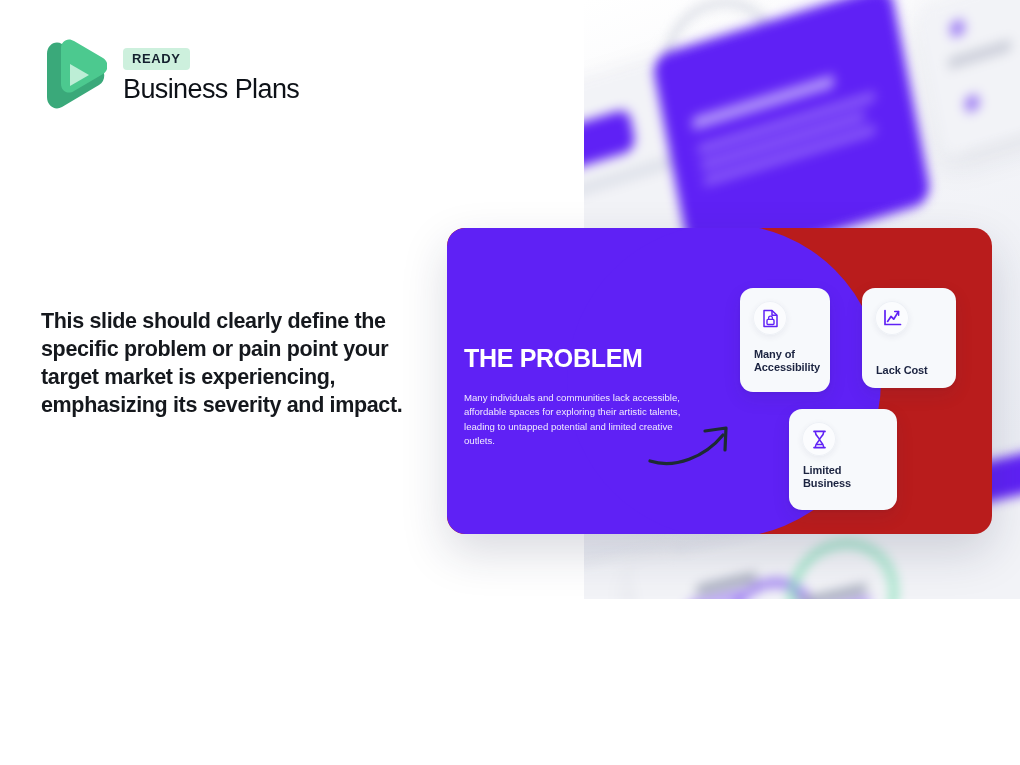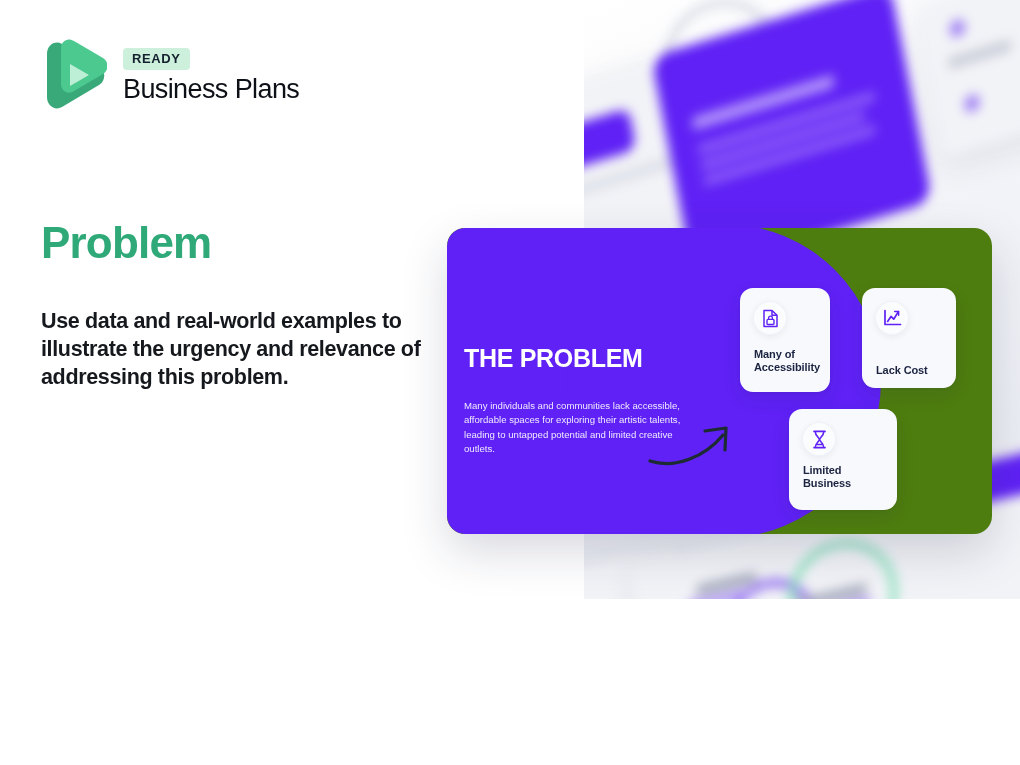--- a/index.html
+++ b/index.html
@@ -67,39 +67,39 @@
   .body-block { position:absolute; left:41px; top:307px; width:380px; }
   .body-para {
     font-size:21.5px; font-weight:700; line-height:1.31; color:#15181d;
     letter-spacing:-.35px;
   }
   .body-para + .body-para { margin-top:29px; }
 
   
   .fg-card {
     position:absolute; left:447px; top:228px; width:545px; height:306px;
-    background:#4d7c0f; border-radius:18px;
+    background:#b91c1c; border-radius:18px;
     box-shadow:0 18px 46px rgba(30,35,70,.17);
     overflow:hidden;
   }
   .purple-shape {
     position:absolute; left:0; top:0; width:280px; height:306px;
     background:#5f21f5;
     border-radius:18px 0 0 18px;
   }
   .purple-bulge {
     position:absolute; left:120px; top:-4px; width:314px; height:314px;
     background:#5f21f5; border-radius:50%;
   }
   .purple-content { position:absolute; left:17px; top:118px; width:222px; z-index:3; }
   .problem-title {
     font-size:25px; font-weight:700; color:#ffffff; letter-spacing:-.3px; line-height:1;
   }
   .problem-desc {
-    margin-top:28px; font-size:9.6px; line-height:1.51; color:#f0eaff; font-weight:400;
+    margin-top:20px; font-size:9.6px; line-height:1.51; color:#f0eaff; font-weight:400;
   }
 
   .arrow-wrap { position:absolute; left:200px; top:185px; z-index:4; }
 
   
   .tile {
     position:absolute; border-radius:13px; background:#f7f9fc;
     box-shadow:0 7px 18px rgba(35,40,75,.10), 0 1px 3px rgba(35,40,75,.07);
   }
   .tile-icon-circle {
@@ -169,24 +169,23 @@
         <path d="M20 10 C20 3 27 -1 33 3 L62 20 C68 24 68 32 62 36 L33 53 C27 57 20 53 20 46 Z" fill="#4cc98f"></path>
         <path d="M29 26 L48 37 L29 48 Z" fill="#bdeed6"></path>
       </svg>
     </div>
     <div class="logo-text">
       <span class="ready-badge">READY</span>
       <span class="brand-name">Business Plans</span>
     </div>
   </div>
 
-  <div class="headline">Problem</div>
 
   <div class="body-block">
-    <p class="body-para">Use data and real-world examples to illustrate the urgency and relevance of addressing this problem.</p>
+    <p class="body-para">This slide should clearly define the specific problem or pain point your target market is experiencing, emphasizing its severity and impact.</p>
   </div>
 
   <div class="fg-card">
 
     <div class="purple-shape"></div>
     <div class="purple-bulge"></div>
 
     <div class="purple-content">
       <div class="problem-title">THE PROBLEM</div>
       <div class="problem-desc">Many individuals and communities lack accessible, affordable spaces for exploring their artistic talents, leading to untapped potential and limited creative outlets.</div>

